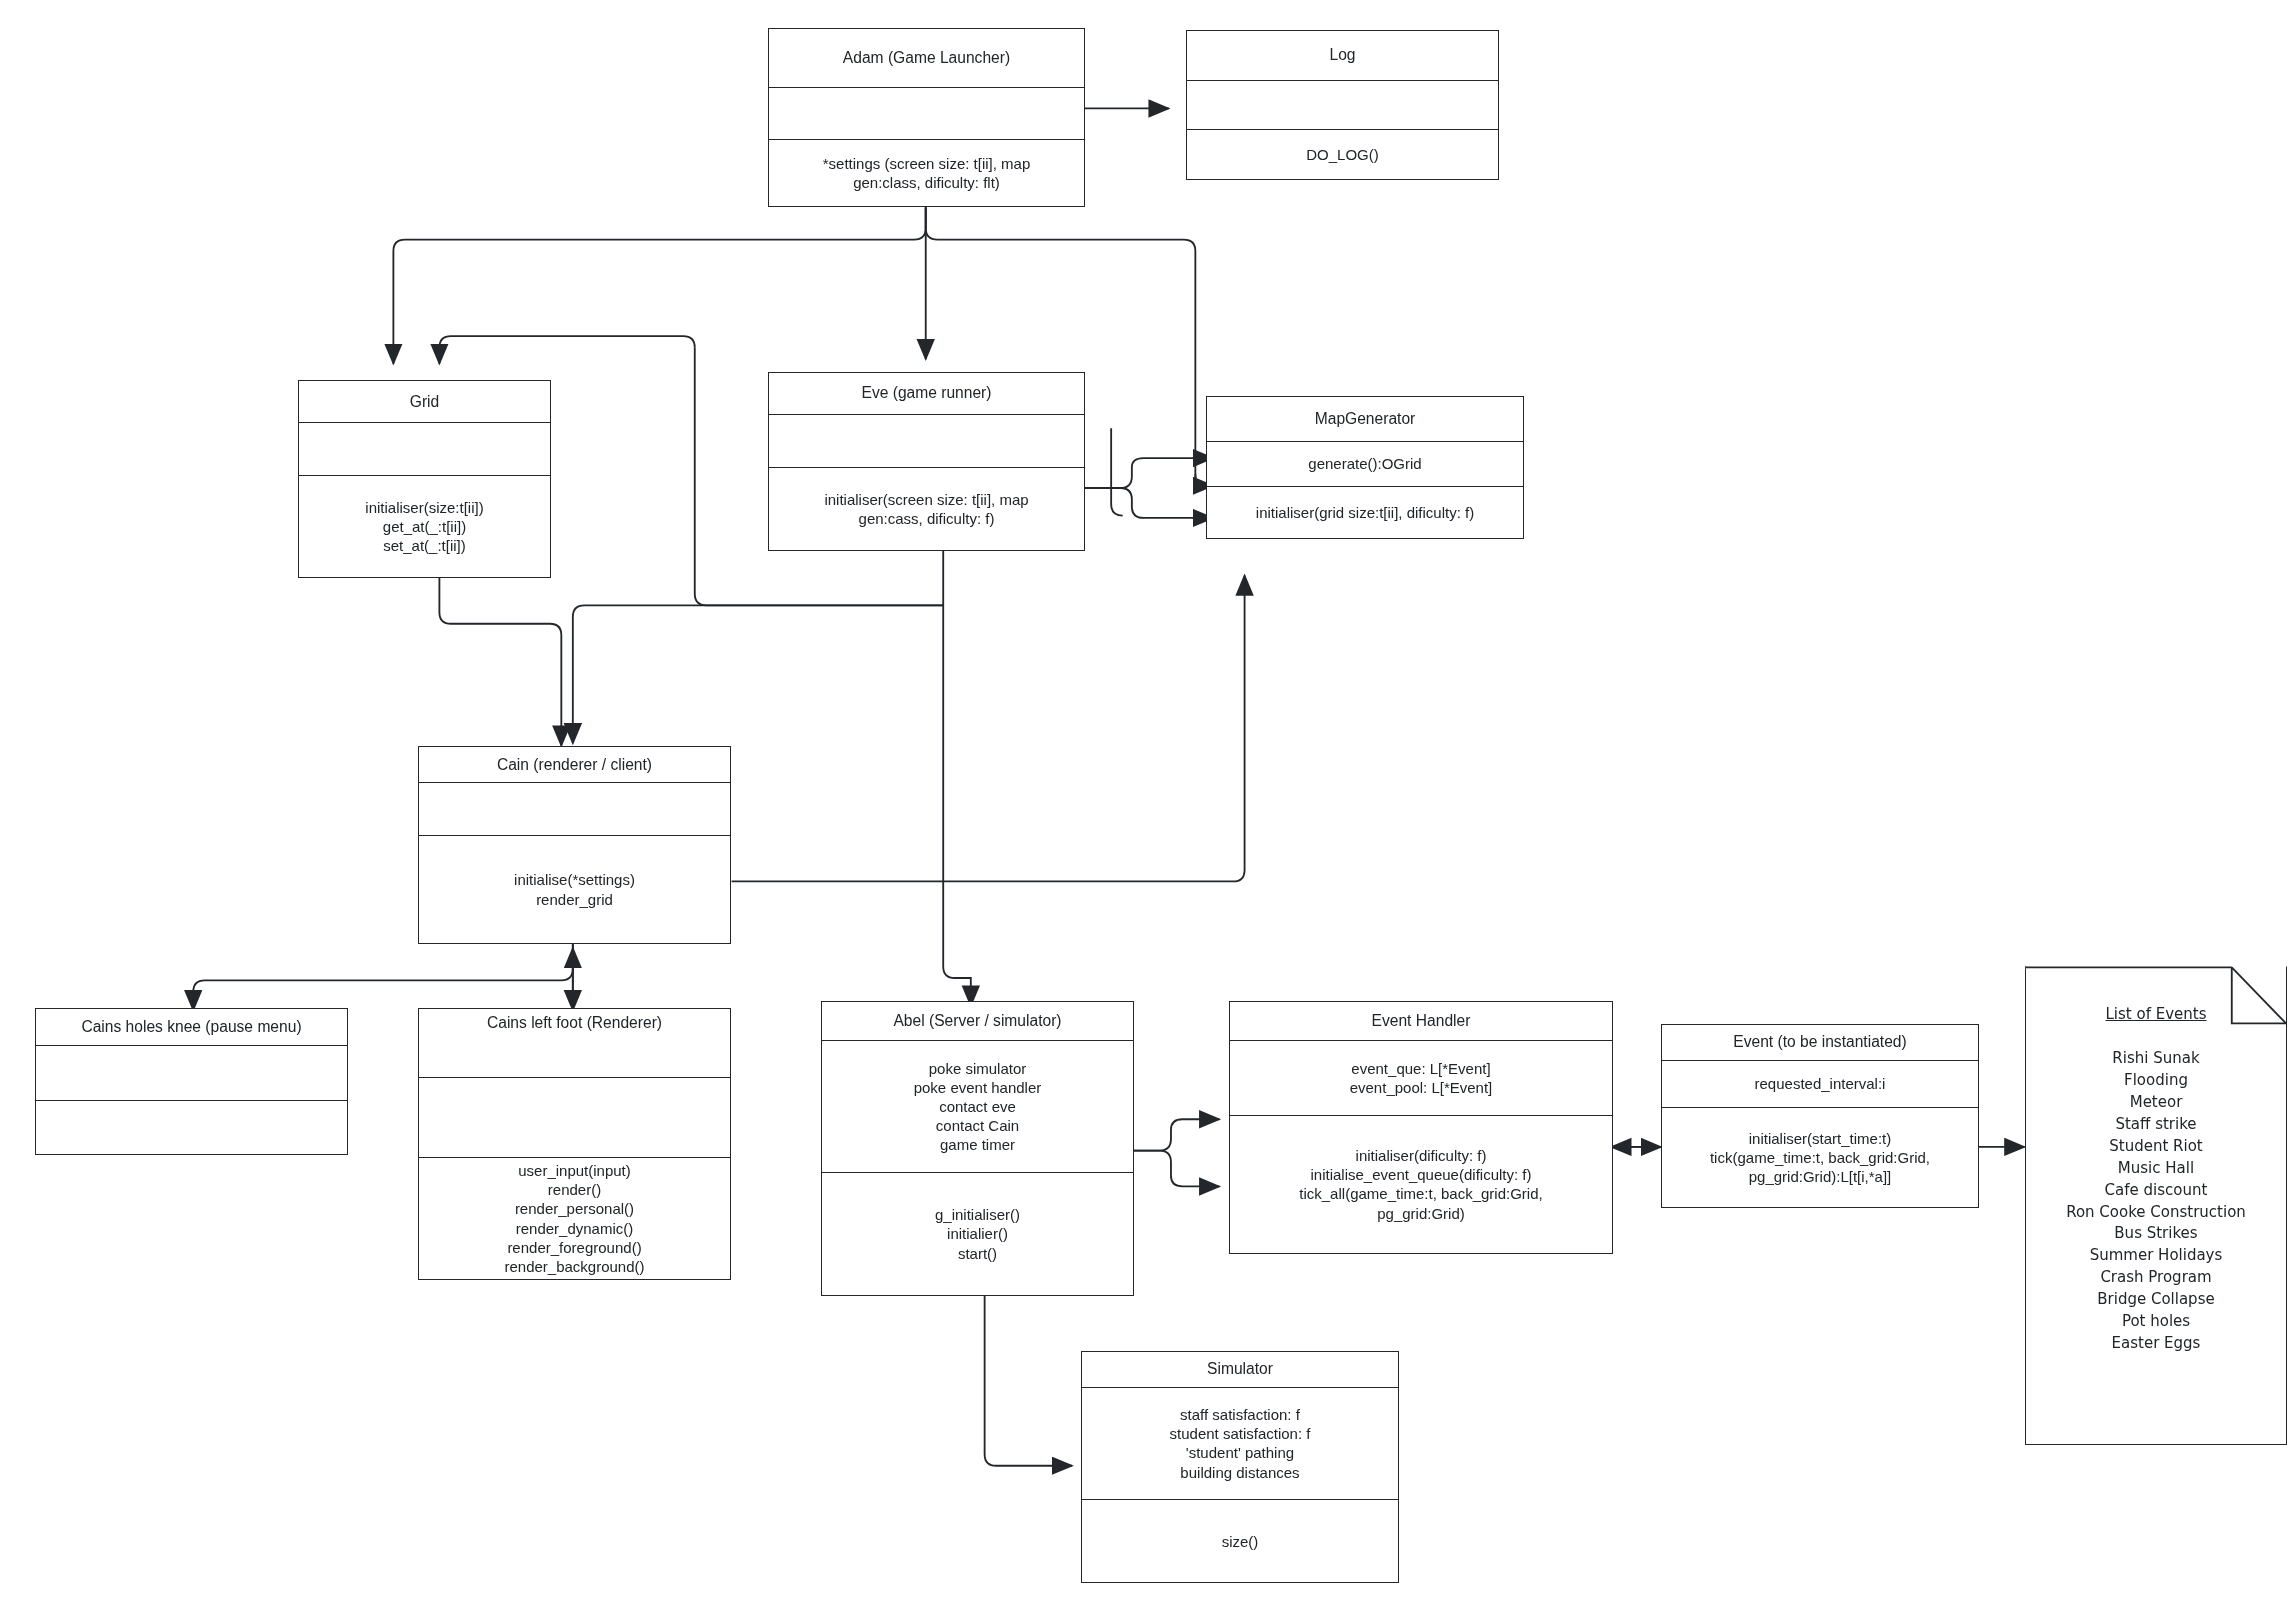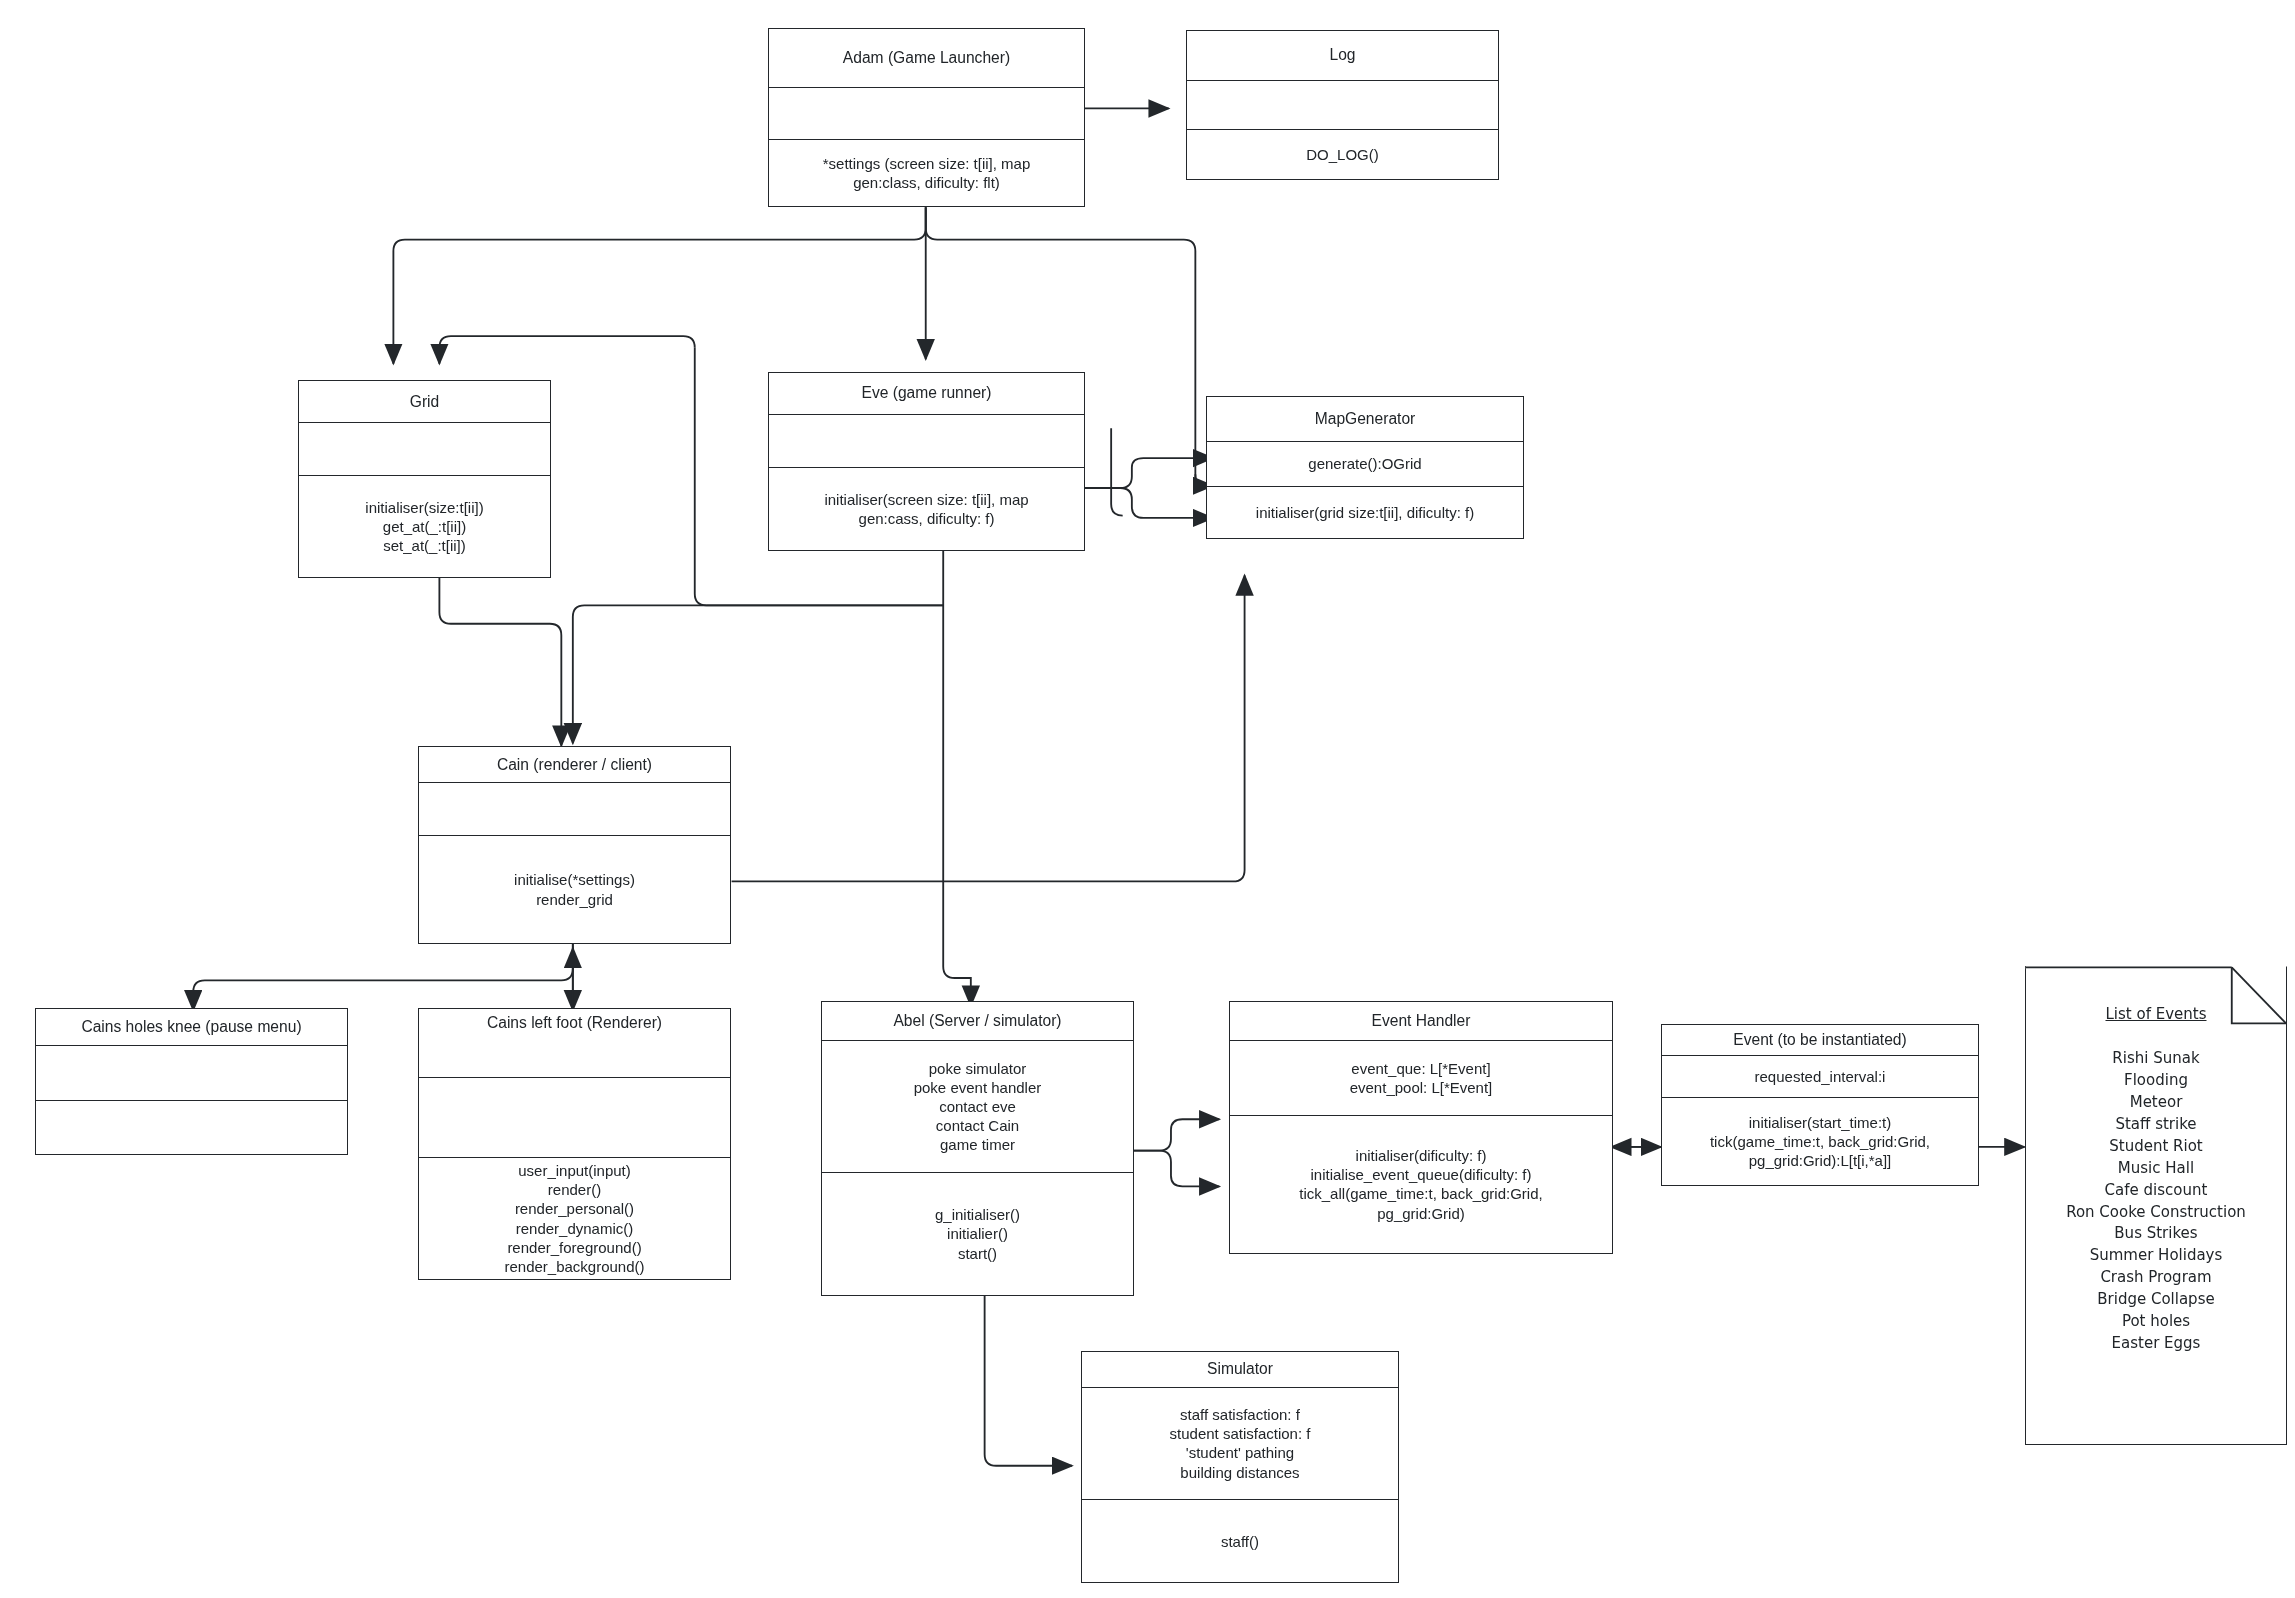--- a/index.html
+++ b/index.html
@@ -146,35 +146,35 @@
   <div class="uml" style="left:1229px;top:1001px;width:384px;height:253px;">
     <div class="sect title" style="height:15%;">Event Handler</div>
     <div class="sect body" style="height:30%;">event_que: L[*Event]
 event_pool: L[*Event]</div>
     <div class="sect body" style="flex:1;">initialiser(dificulty: f)
 initialise_event_queue(dificulty: f)
 tick_all(game_time:t, back_grid:Grid,
 pg_grid:Grid)</div>
   </div>
 
-  <div class="uml" style="left:1661px;top:1024px;width:318px;height:162px;">
+  <div class="uml" style="left:1661px;top:1024px;width:318px;height:184px;">
     <div class="sect title" style="height:19%;">Event (to be instantiated)</div>
     <div class="sect body" style="height:26%;">requested_interval:i</div>
     <div class="sect body" style="flex:1;">initialiser(start_time:t)
 tick(game_time:t, back_grid:Grid,
 pg_grid:Grid):L[t[i,*a]]</div>
   </div>
 
   <div class="uml" style="left:1081px;top:1351px;width:318px;height:232px;">
     <div class="sect title" style="height:15%;">Simulator</div>
     <div class="sect body" style="height:49%;">staff satisfaction: f
 student satisfaction: f
 'student' pathing
 building distances</div>
-    <div class="sect body" style="flex:1;">staff()</div>
+    <div class="sect body" style="flex:1;">size()</div>
   </div>
 
   <div class="note" style="left:2025px;top:966px;width:262px;height:479px;">
     <div class="note-fold"></div>
     <svg width="262" height="479" style="position:absolute;left:-1.8px;top:-1.8px;pointer-events:none;" viewBox="0 0 570 1040">
       <polyline points="4,4 452,4 570,126 570,1044" fill="none" stroke="#ffffff" stroke-width="8"></polyline>
       <polyline points="452,4 452,126 570,126" fill="none" stroke="#23272b" stroke-width="4"></polyline>
       <polyline points="4,4 452,4" fill="none" stroke="#23272b" stroke-width="4"></polyline>
       <polyline points="452,4 570,126" fill="none" stroke="#23272b" stroke-width="4"></polyline>
     </svg>

